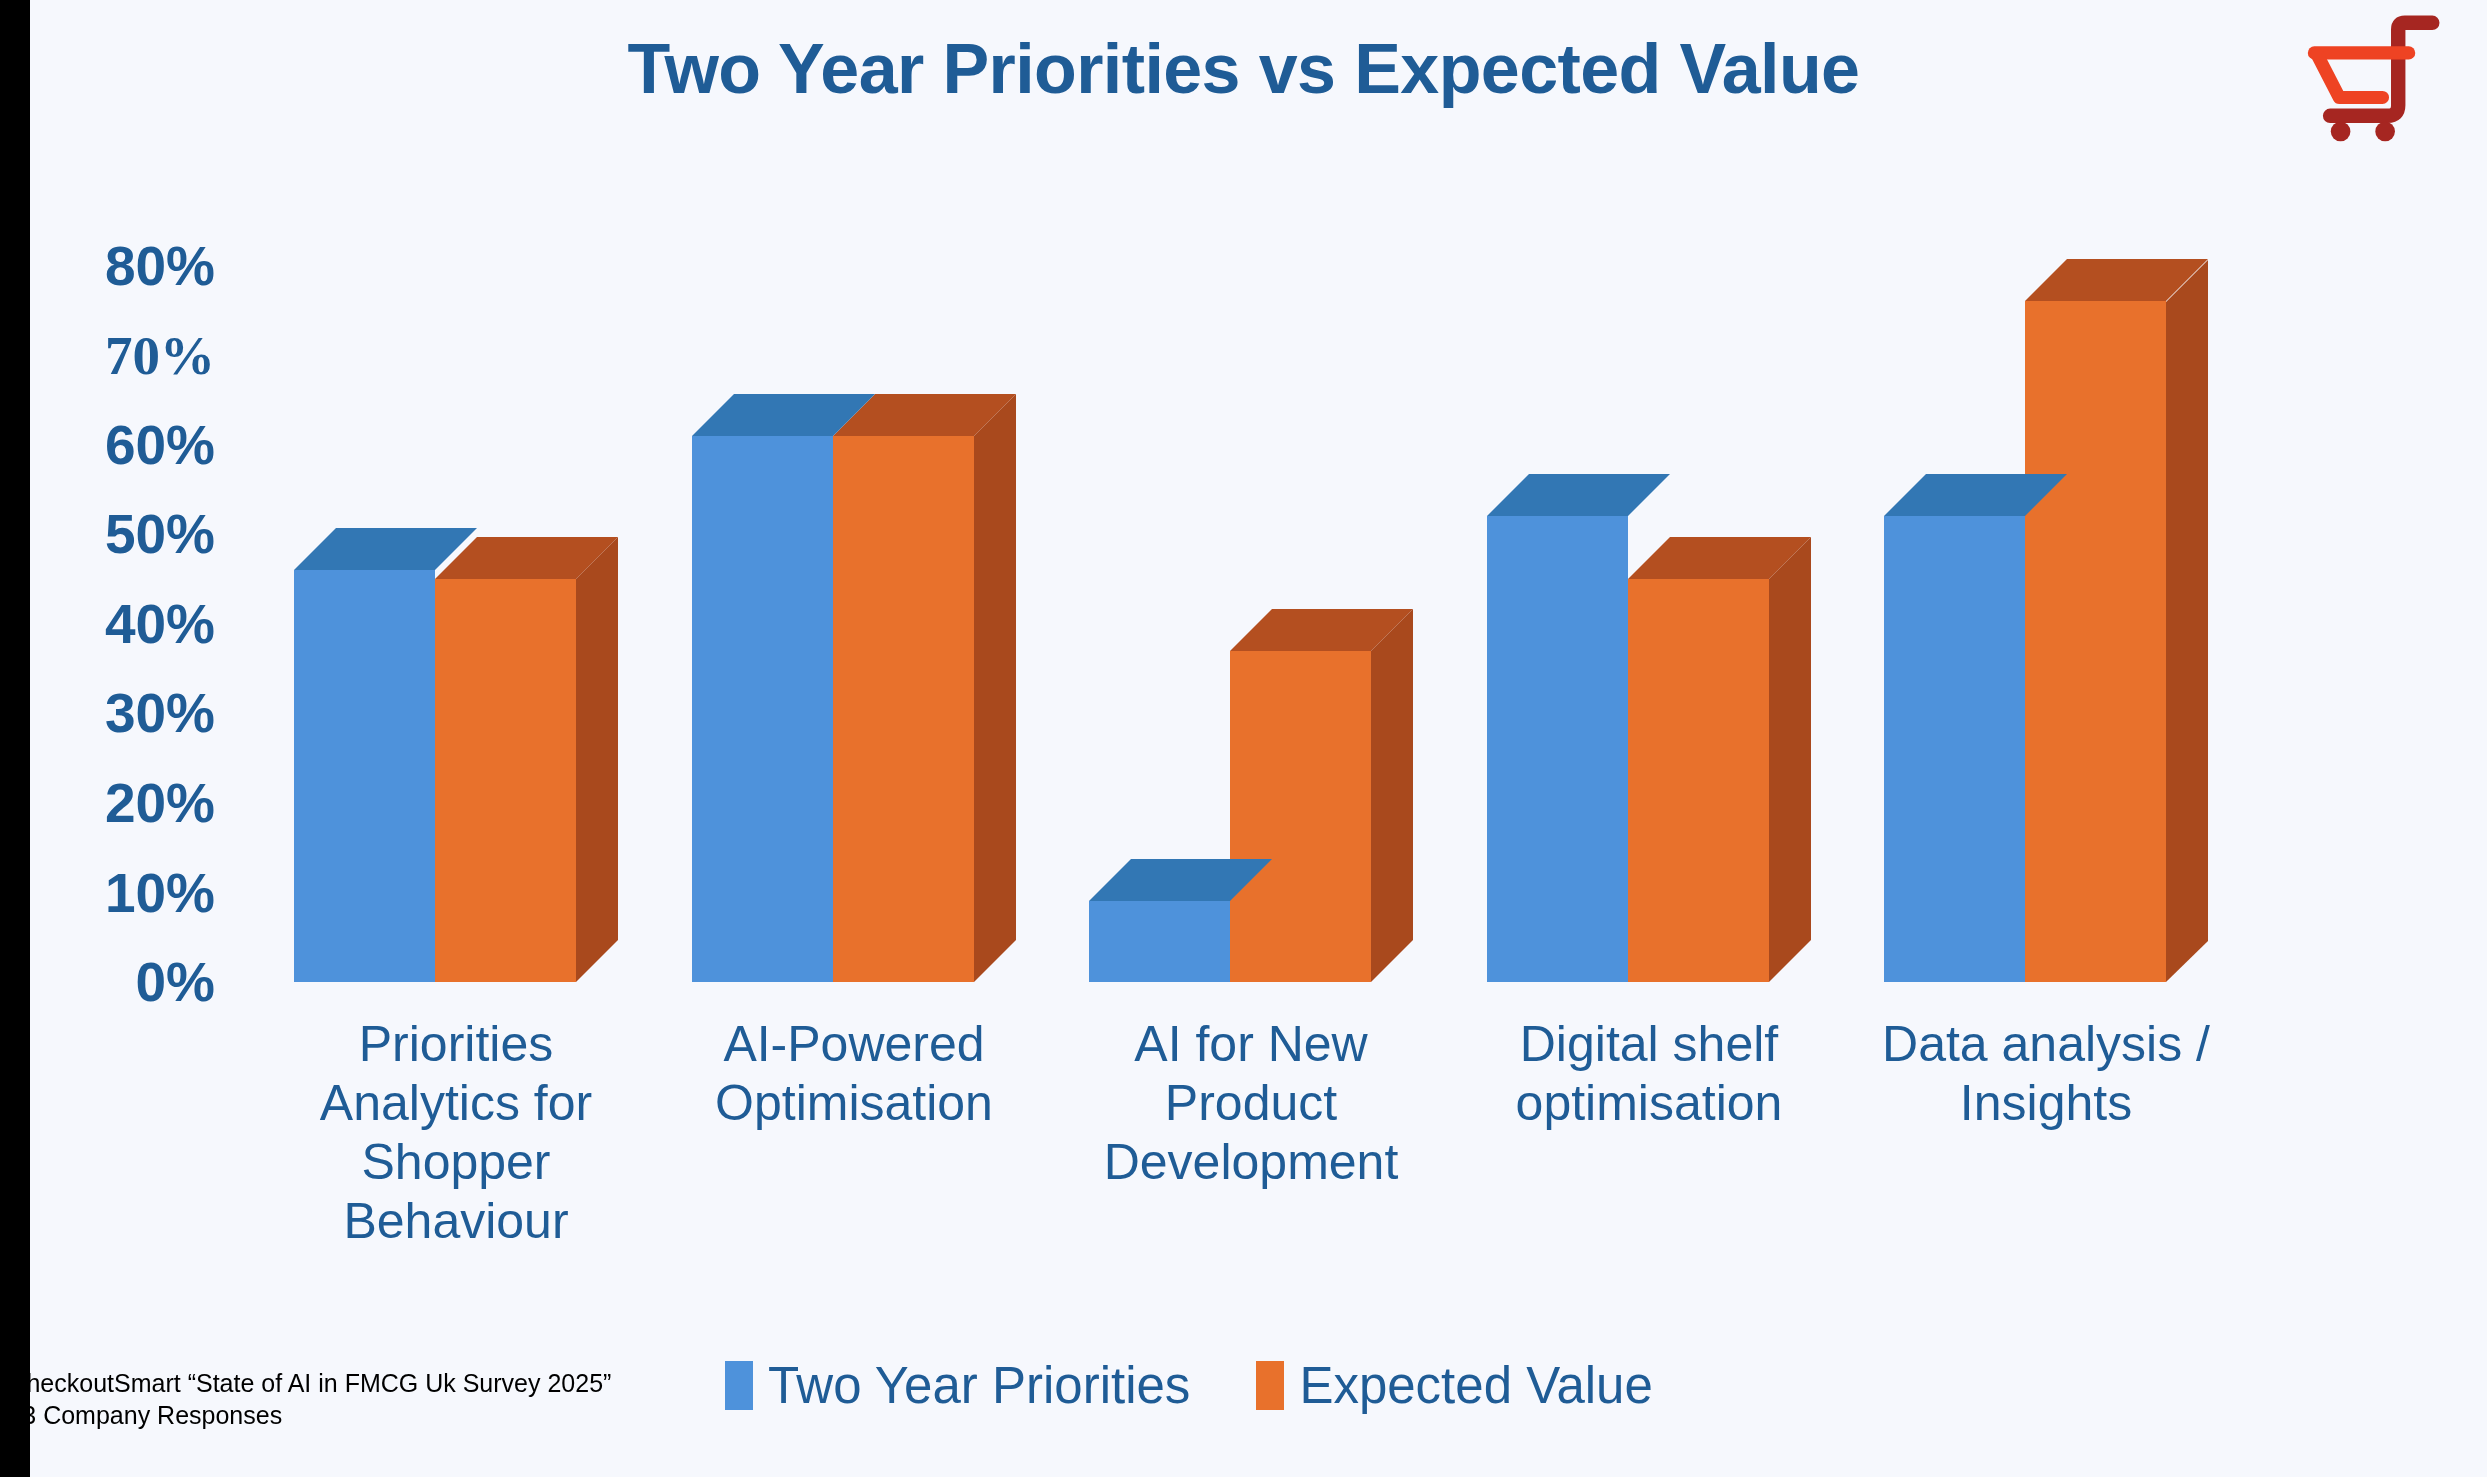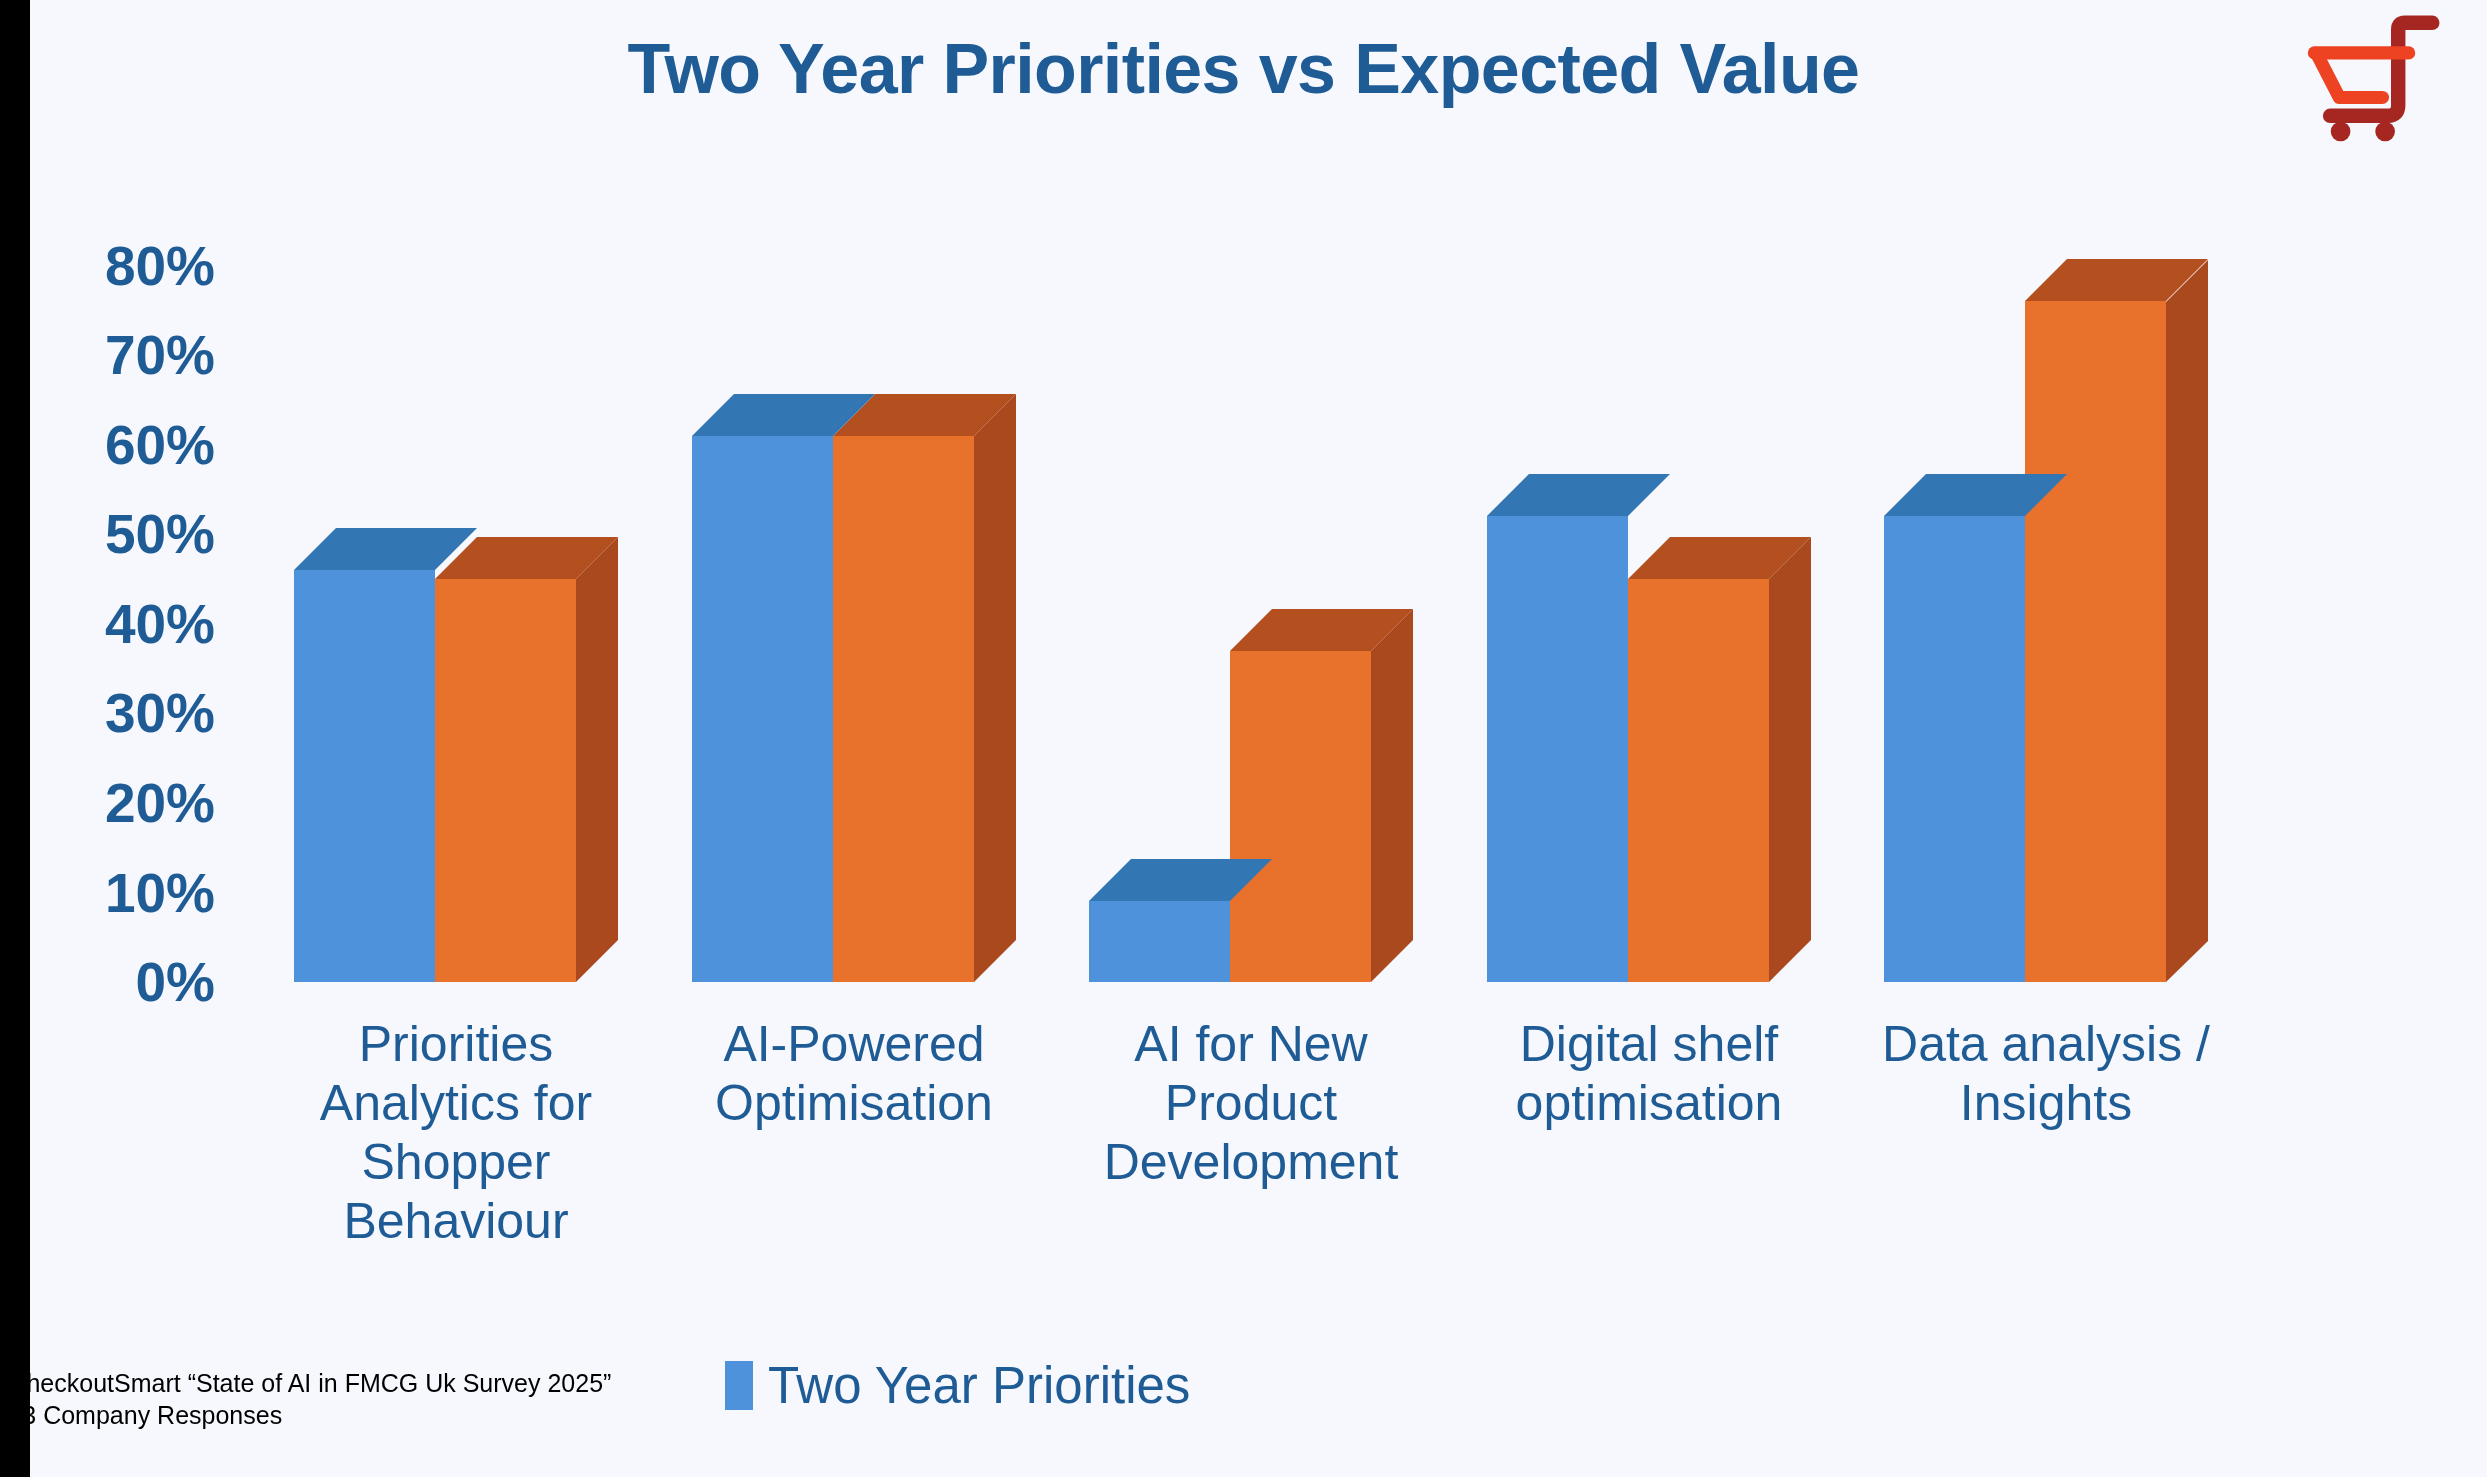--- a/index.html
+++ b/index.html
@@ -118,21 +118,21 @@
 
     <path d="M8 32 L80 32" stroke="#EE4323" stroke-width="10" fill="none" stroke-linecap="round"></path>
     <path d="M10 33 L27 66 L60 66" stroke="#EE4323" stroke-width="10" fill="none" stroke-linecap="round" stroke-linejoin="round"></path>
   </svg>
 </div>
 
 <div id="plot-area">
 
   <div id="y-axis">
       <div class="y-tick" style="top: 266px;">80%</div>
-      <div class="y-tick" style="top: 355px;">70%</div>
+      <div class="y-tick" style="top: 355px; font-family: Liberation Serif, serif;">70%</div>
       <div class="y-tick" style="top: 445px;">60%</div>
       <div class="y-tick" style="top: 534px;">50%</div>
       <div class="y-tick" style="top: 624px;">40%</div>
       <div class="y-tick" style="top: 713px;">30%</div>
       <div class="y-tick" style="top: 803px;">20%</div>
       <div class="y-tick" style="top: 893px;">10%</div>
       <div class="y-tick" style="top: 982px;">0%</div>
     </div>
 
   <div id="bars-layer">
@@ -219,17 +219,21 @@
       </div>
     </div>
 
 </div>
 
 <div id="legend">
     <div class="legend-item">
       <span class="legend-swatch" style="background: rgb(78, 146, 219);"></span>
       <span class="legend-label">Two Year Priorities</span>
     </div>
+    <div class="legend-item">
+      <span class="legend-swatch" style="background: rgb(232, 113, 44);"></span>
+      <span class="legend-label">Expected Value</span>
+    </div>
   </div>
 
 <div id="source-note">CheckoutSmart “State of AI in FMCG Uk Survey 2025”
 33 Company Responses</div>
 
 
 </body></html>

